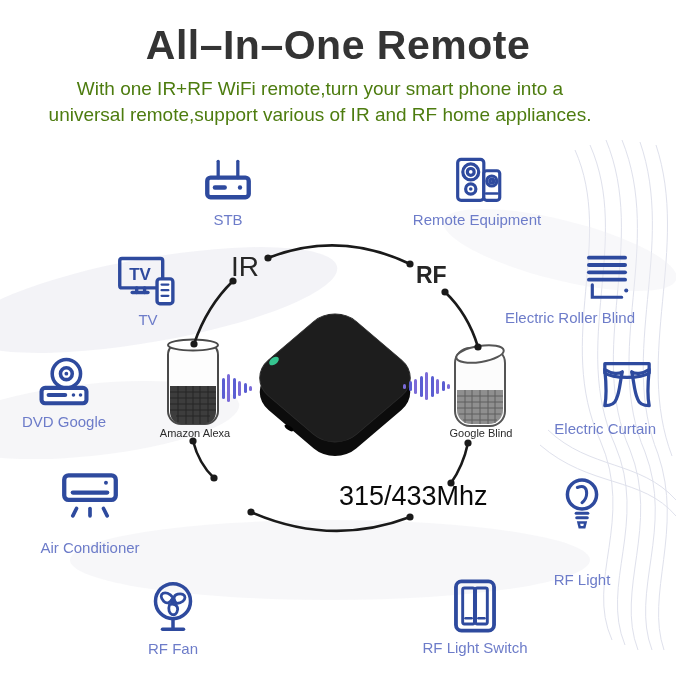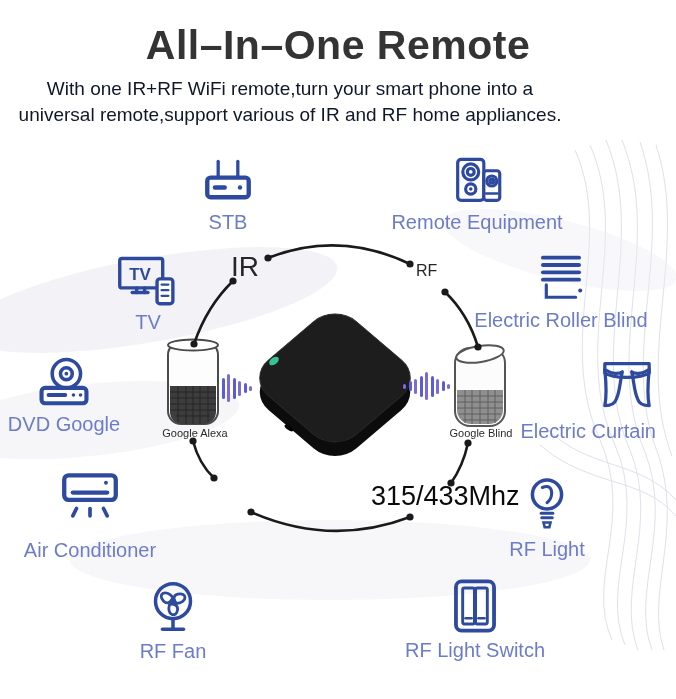--- a/index.html
+++ b/index.html
@@ -5,29 +5,29 @@
   html,body{margin:0;padding:0;}
   body{font-family:"Liberation Sans","DejaVu Sans",sans-serif;background:#ffffff;}
   .stage{position:relative;width:676px;height:699px;overflow:hidden;background:#ffffff;}
   svg{display:block;}
   .bg-decor{position:absolute;left:0;top:0;z-index:0;pointer-events:none;}
   .arc-layer{position:absolute;left:0;top:0;z-index:3;pointer-events:none;}
 
   .page-title{position:absolute;left:0;top:22px;width:676px;text-align:center;
     font-size:41px;font-weight:bold;color:#343434;letter-spacing:.5px;z-index:2;}
   .page-subtitle{position:absolute;left:0;top:76px;width:580px;text-align:center;
-    font-size:19px;line-height:26px;color:#0f172a;z-index:2;}
+    font-size:19px;line-height:26px;color:#4d7c0f;z-index:2;padding-left:30px;}
 
   .itm{position:absolute;display:flex;flex-direction:column;align-items:center;z-index:2;}
-  .itm .lbl{margin-top:5px;font-size:20px;color:#6d7cc9;white-space:nowrap;}
+  .itm .lbl{margin-top:5px;font-size:15px;color:#6d7cc9;white-space:nowrap;}
 
   .dark-lbl{position:absolute;color:#262626;z-index:4;white-space:nowrap;}
   .ir-lbl{left:231px;top:251px;font-size:28px;font-weight:500;}
-  .rf-lbl{left:416px;top:262px;font-size:16px;font-weight:400;}
-  .freq-lbl{left:371px;top:481px;font-size:27px;font-weight:500;color:#0a0a0a;}
+  .rf-lbl{left:416px;top:262px;font-size:23px;font-weight:700;}
+  .freq-lbl{left:339px;top:481px;font-size:27px;font-weight:500;color:#0a0a0a;}
   .spk-lbl{font-size:11px;color:#2a2a2a;text-align:center;}
   .alexa-lbl{left:152px;top:427px;width:86px;}
   .google-lbl{left:438px;top:427px;width:86px;}
 
   .hub{position:absolute;left:240px;top:302px;z-index:2;}
   .speaker{position:absolute;z-index:2;}
   .alexa{left:164px;top:334px;}
   .google{left:450px;top:340px;}
   .wave{position:absolute;display:flex;align-items:center;gap:2.5px;z-index:2;height:40px;}
   .wave-left{left:205px;top:368px;}
@@ -162,21 +162,21 @@
         <line x1="30" y1="50" x2="30" y2="84"></line>
           <line x1="38" y1="50" x2="38" y2="84"></line>
         <line x1="45" y1="50" x2="45" y2="83"></line>
       </g>
     </svg>
   </div>
 
   <div class="dark-lbl ir-lbl">IR</div>
   <div class="dark-lbl rf-lbl">RF</div>
   <div class="dark-lbl freq-lbl">315/433Mhz</div>
-  <div class="dark-lbl spk-lbl alexa-lbl">Google Alexa</div>
+  <div class="dark-lbl spk-lbl alexa-lbl">Amazon Alexa</div>
   <div class="dark-lbl spk-lbl google-lbl">Google Blind</div>
 
   <div class="itm" style="left:176px;top:158px;width:104px;">
     <svg width="54" height="48" viewBox="0 0 48 44" fill="none" stroke="#2e4a9e" stroke-width="3" stroke-linecap="round">
       <line x1="15" y1="3" x2="15" y2="18"></line>
         <line x1="33" y1="3" x2="33" y2="18"></line>
       <rect x="5" y="18" width="38" height="18" rx="3" stroke-width="4"></rect>
       <line x1="12" y1="27" x2="21" y2="27" stroke-width="4"></line>
       <circle cx="35" cy="27" r="2" fill="#2e4a9e" stroke="none"></circle>
     </svg>
@@ -245,42 +245,42 @@
       <circle cx="18.5" cy="29" r="4.5"></circle>
         <circle cx="18.5" cy="29" r="1.6" fill="#2e4a9e" stroke="none"></circle>
       <rect x="30" y="13" width="14" height="26" rx="2.5" fill="#fff"></rect>
       <circle cx="37" cy="22" r="4.4"></circle>
         <circle cx="37" cy="22" r="1.7"></circle>
       <line x1="32" y1="33" x2="42" y2="33" stroke-width="2.2"></line>
     </svg>
     <div class="lbl">Remote Equipment</div>
   </div>
 
-  <div class="itm" style="left:487px;top:252px;width:148px;">
+  <div class="itm" style="left:487px;top:252px;width:148px;align-items:flex-end;">
     <svg width="56" height="52" viewBox="0 0 48 46" fill="none" stroke="#2e4a9e" stroke-width="3.4" stroke-linecap="round">
       <line x1="8" y1="5" x2="40" y2="5"></line>
       <line x1="8" y1="11.5" x2="40" y2="11.5"></line>
       <line x1="8" y1="18" x2="40" y2="18"></line>
       <line x1="8" y1="24.5" x2="40" y2="24.5"></line>
       <path d="M11,29 v11 h26" stroke-width="2.8"></path>
       <circle cx="41" cy="34" r="1.8" fill="#2e4a9e" stroke="none"></circle>
     </svg>
     <div class="lbl">Electric Roller Blind</div>
   </div>
 
   <div class="itm" style="left:520px;top:359px;width:136px;align-items:flex-end;">
     <svg width="58" height="56" viewBox="0 0 48 48" fill="none" stroke="#2e4a9e" stroke-width="2.8" stroke-linecap="round" stroke-linejoin="round">
       <path d="M5,4 h38 v8 c-7,5 -31,5 -38,0 z"></path>
       <path d="M5,9 c6,4 12,4 15,2 c-2,8 -2,16 -5,23 c-2,6 -8,6 -10,6 c2,-10 1,-21 0,-31 z"></path>
       <path d="M43,9 c-6,4 -12,4 -15,2 c2,8 2,16 5,23 c2,6 8,6 10,6 c-2,-10 -1,-21 0,-31 z"></path>
     </svg>
     <div class="lbl">Electric Curtain</div>
   </div>
 
-  <div class="itm" style="left:495px;top:477px;width:104px;">
+  <div class="itm" style="left:530px;top:477px;width:104px;gap:33px;">
     <svg width="52" height="56" viewBox="0 0 44 48" fill="none" stroke="#2e4a9e" stroke-width="3" stroke-linecap="round">
       <circle cx="22" cy="15" r="12.5"></circle>
       <path d="M18,9 q8,-3 8,5 q0,5 -4,8" stroke-width="2.6"></path>
       <line x1="17" y1="31" x2="27" y2="31" stroke-width="2.6"></line>
       <line x1="17.5" y1="35" x2="26.5" y2="35" stroke-width="2.6"></line>
       <path d="M19,39 h6 l-1,4 h-4 z" stroke-width="2.2"></path>
     </svg>
     <div class="lbl">RF Light</div>
   </div>
 

